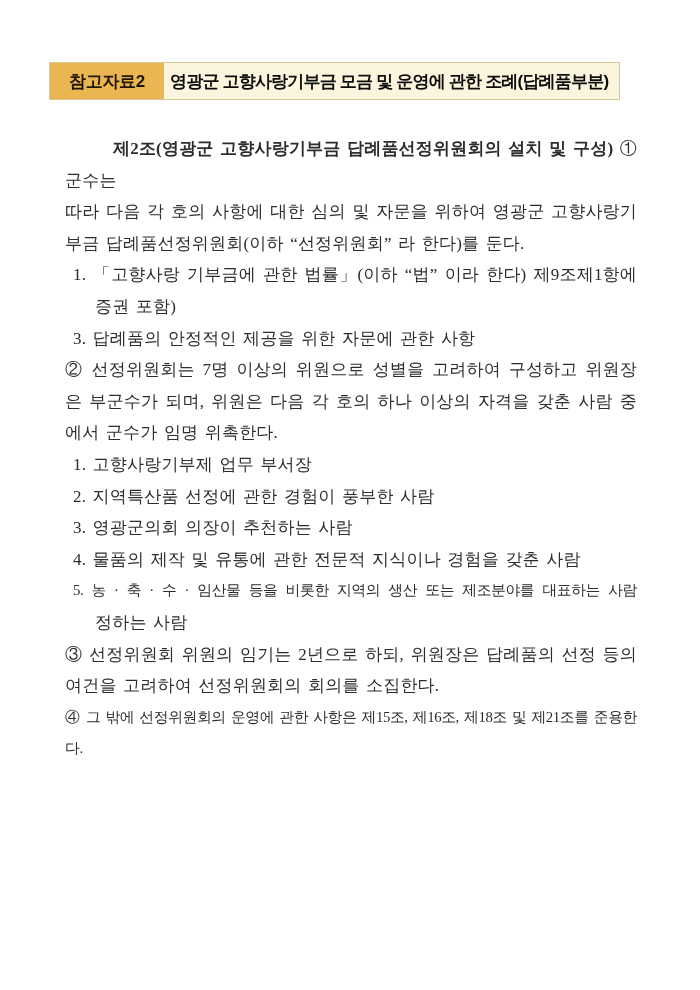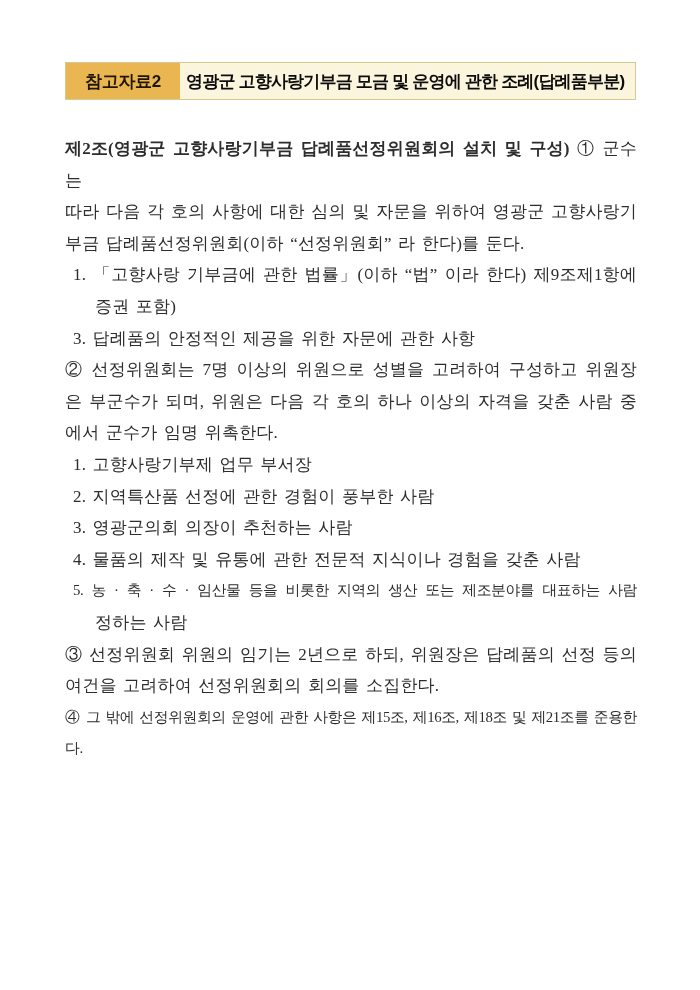--- a/index.html
+++ b/index.html
@@ -11,21 +11,21 @@
     position: relative;
     width: 700px;
     height: 990px;
     background: var(--page-bg, #ffffff);
     overflow: hidden;
     font-family: "Liberation Serif", "DejaVu Serif", serif;
   }
   
   .header-bar {
     position: absolute;
-    left: 65px;
+    left: 49px;
     top: 62px;
     width: 571px;
     height: 38px;
     background: var(--bar-bg, #fcf5dd);
     border: 1px solid var(--bar-border, #d6c993);
     box-sizing: border-box;
     display: flex;
     align-items: stretch;
     font-family: "Liberation Sans", "DejaVu Sans", sans-serif;
   }
@@ -71,21 +71,21 @@
     text-align: justify;
     text-align-last: justify;
   }
   .line.cond {
     font-size: 14.8px;
     letter-spacing: -0.4px;
     word-spacing: 0.5px;
   }
   .indent-n  { padding-left: 8px;  }
   .indent-nc { padding-left: 30px; }
-  .bold { font-weight: bold; }
+  .bold { font-weight: bold; margin-left: 48px; }
 </style>
 </head>
 <body>
 
 <div class="page" style="--page-bg: #ffffff; --tag-bg: #eab651; --tag-text: #201600; --bar-bg: #fcf5dd; --bar-border: #d6c993; --title-text: #0c0c0c; --text-color: #2d2d2d;">
   <div class="header-bar">
     <div class="tag-box">참고자료2</div>
     <div class="title-text">영광군 고향사랑기부금 모금 및 운영에 관한 조례(답례품부분)</div>
   </div>
   <div class="doc-body" id="doc-body">

